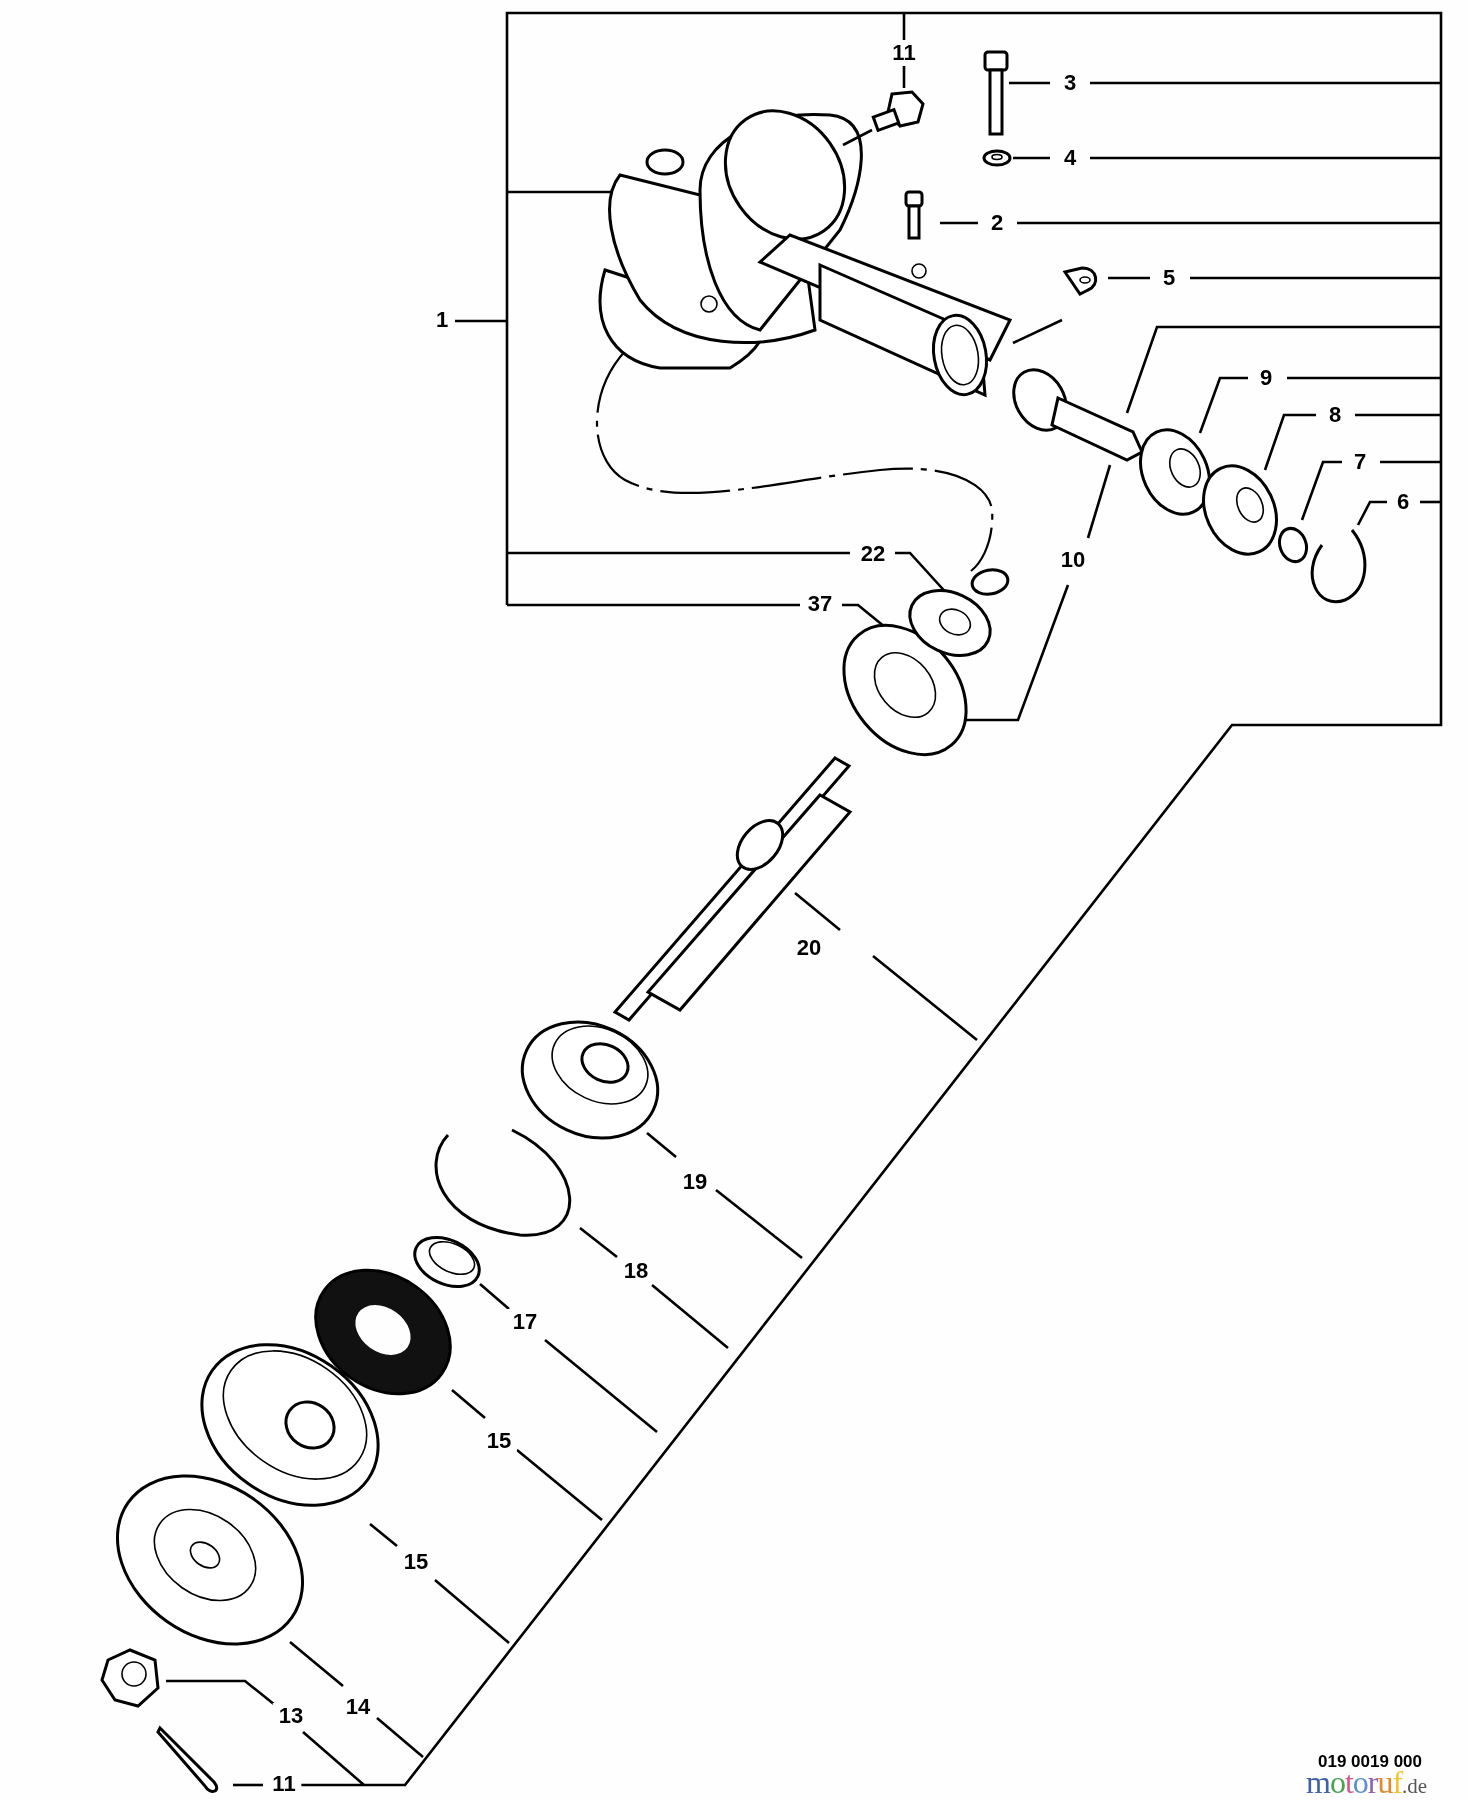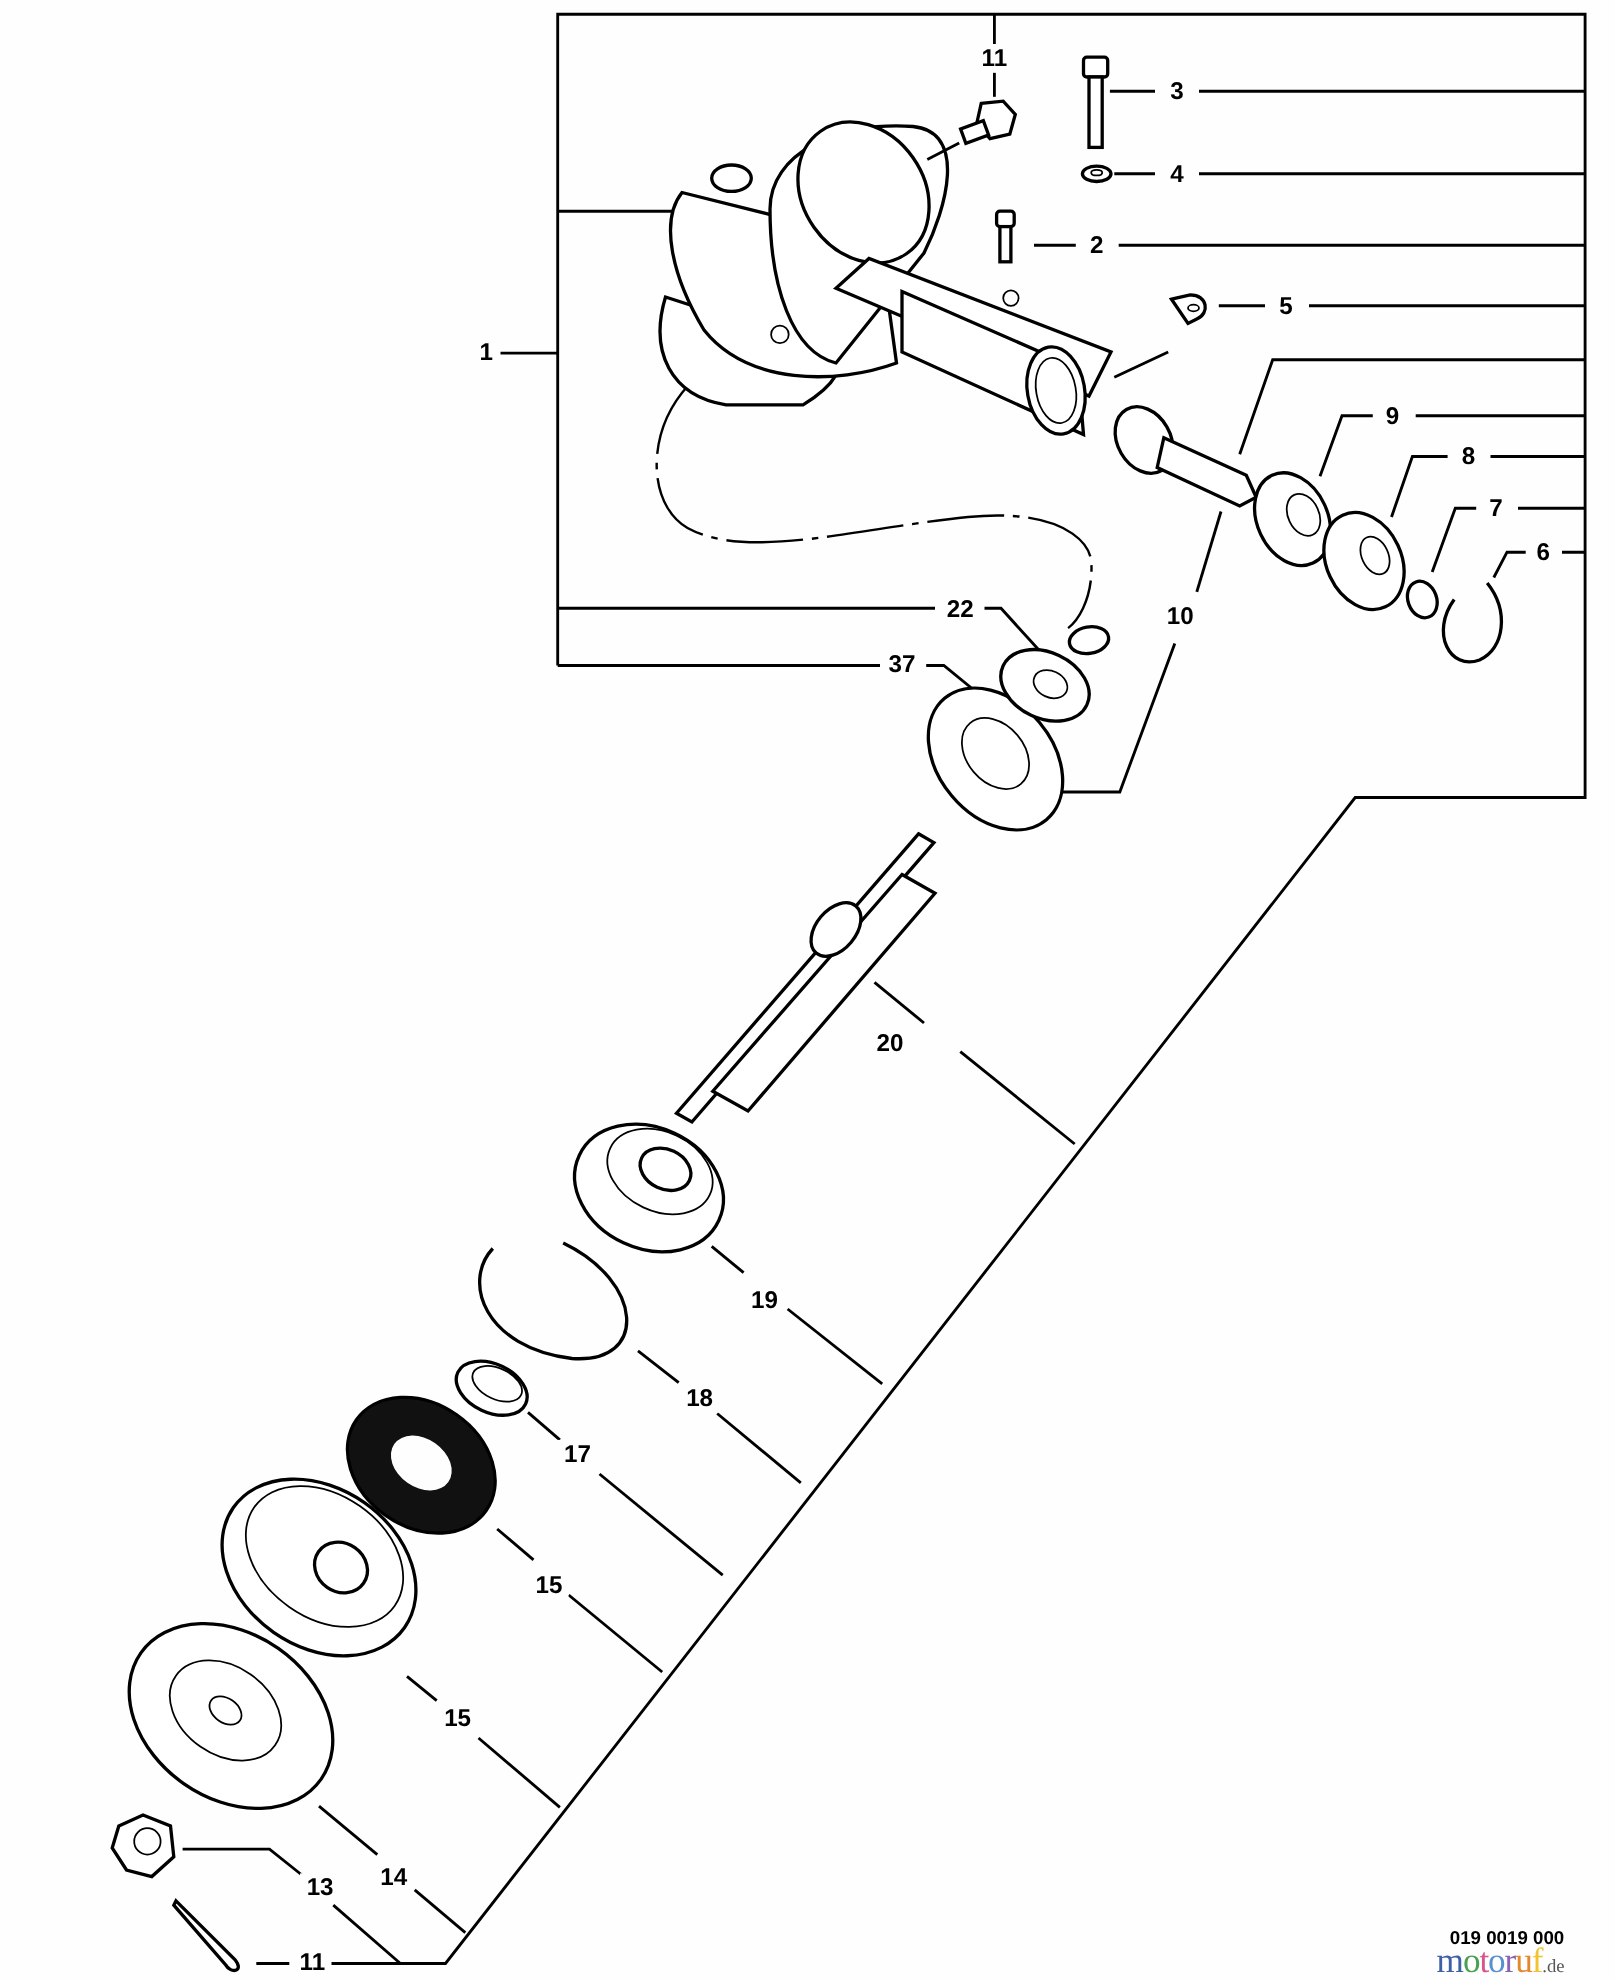--- a/index.html
+++ b/index.html
@@ -7,21 +7,21 @@
   svg { position:absolute; left:0; top:0; }
   .ln { stroke:#000; stroke-width:2.6; fill:none; }
   .pt { stroke:#000; stroke-width:3; fill:#fff; }
   .pt2 { stroke:#000; stroke-width:1.6; fill:none; }
   .dash { stroke:#000; stroke-width:2.2; fill:none; stroke-dasharray:70 8 6 8; }
   .callout { position:absolute; font-weight:bold; font-size:22px; color:#000; transform:translate(-50%,-50%); background:#fdfefd; padding:0 6px; line-height:26px; }
   .code { position:absolute; left:1318px; top:1752px; font-weight:bold; font-size:17px; color:#000; }
   .brand { position:absolute; left:1306px; top:1764px; font-family:"Liberation Serif", serif; font-size:32px; letter-spacing:-1px; }
   .brand .m { color:#3f5fa8; } .brand .o1 { color:#4aa04e; } .brand .t { color:#d6568a; }
   .brand .o2 { color:#5a8fd0; } .brand .r { color:#8a63b4; } .brand .u { color:#e3882c; } .brand .f { color:#f0c330; }
-  .brand .de { font-size:17px; color:#555; letter-spacing:0; }
+  .brand .de { font-size:21px; color:#555; letter-spacing:0; }
 </style>
 </head>
 <body>
 
 <svg width="1468" height="1800" viewBox="0 0 1468 1800" xmlns="http://www.w3.org/2000/svg">
 
   <g>
 
     <polyline class="ln" points="507,605 507,13 1441,13 1441,725 1232,725 405,1785 284,1785"></polyline>
 

